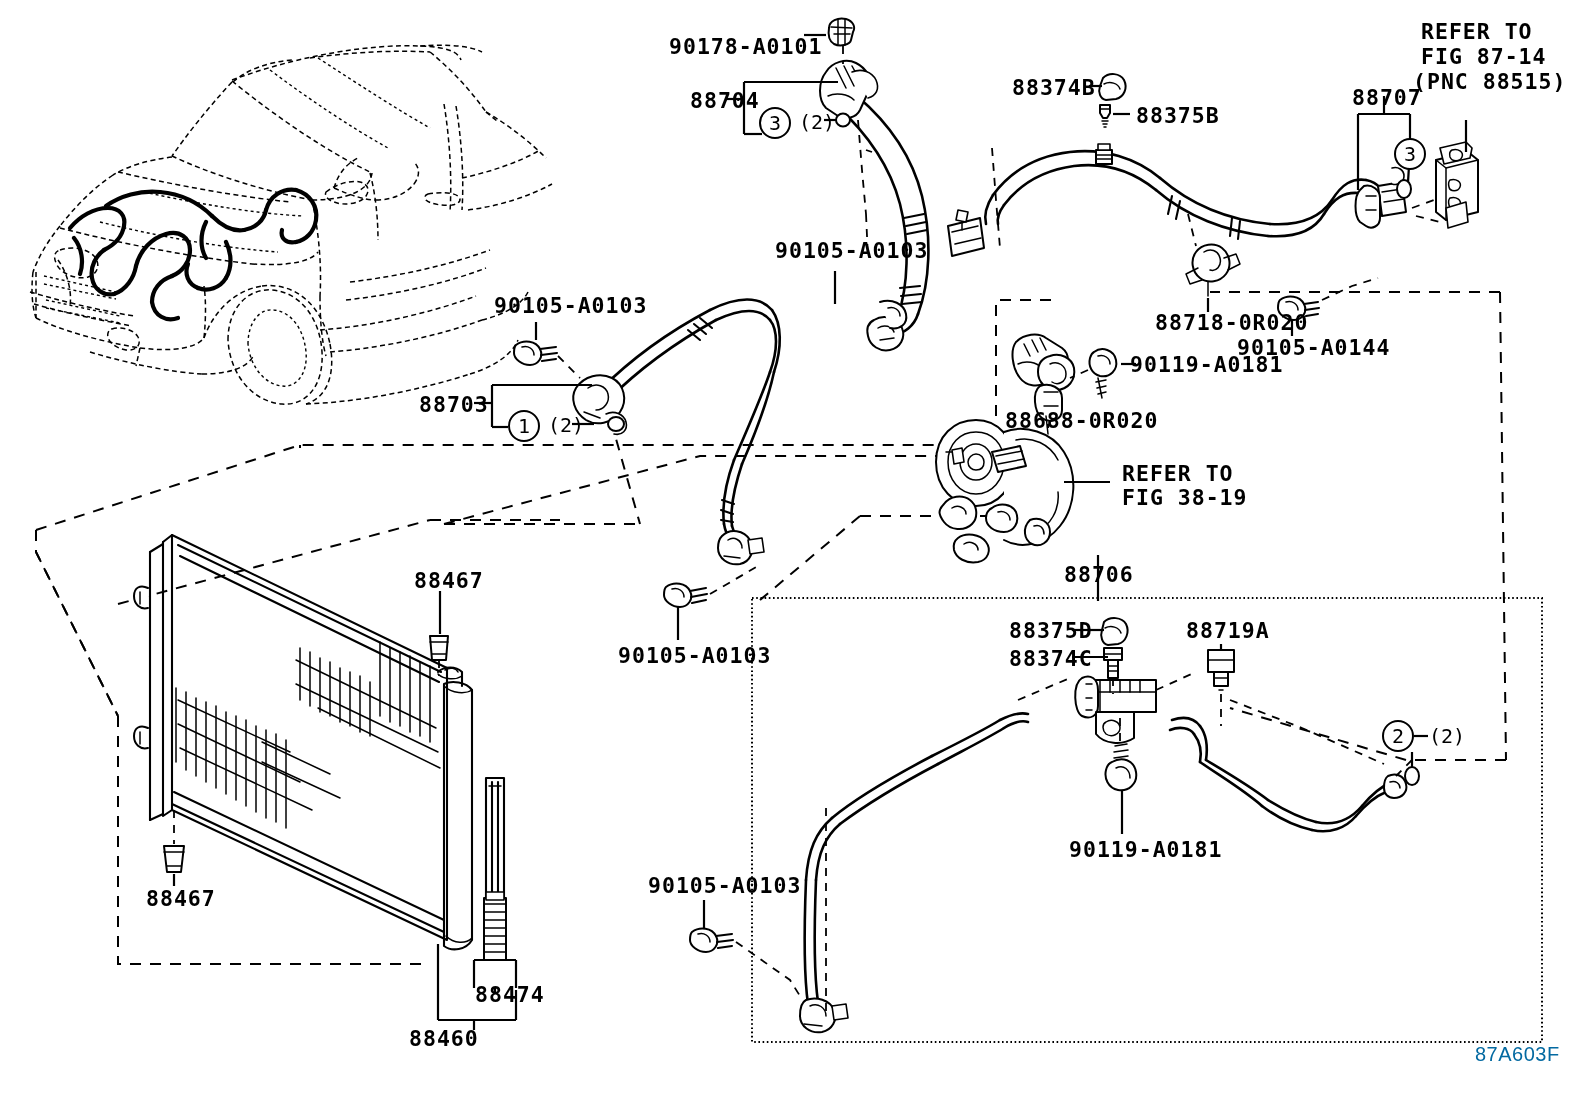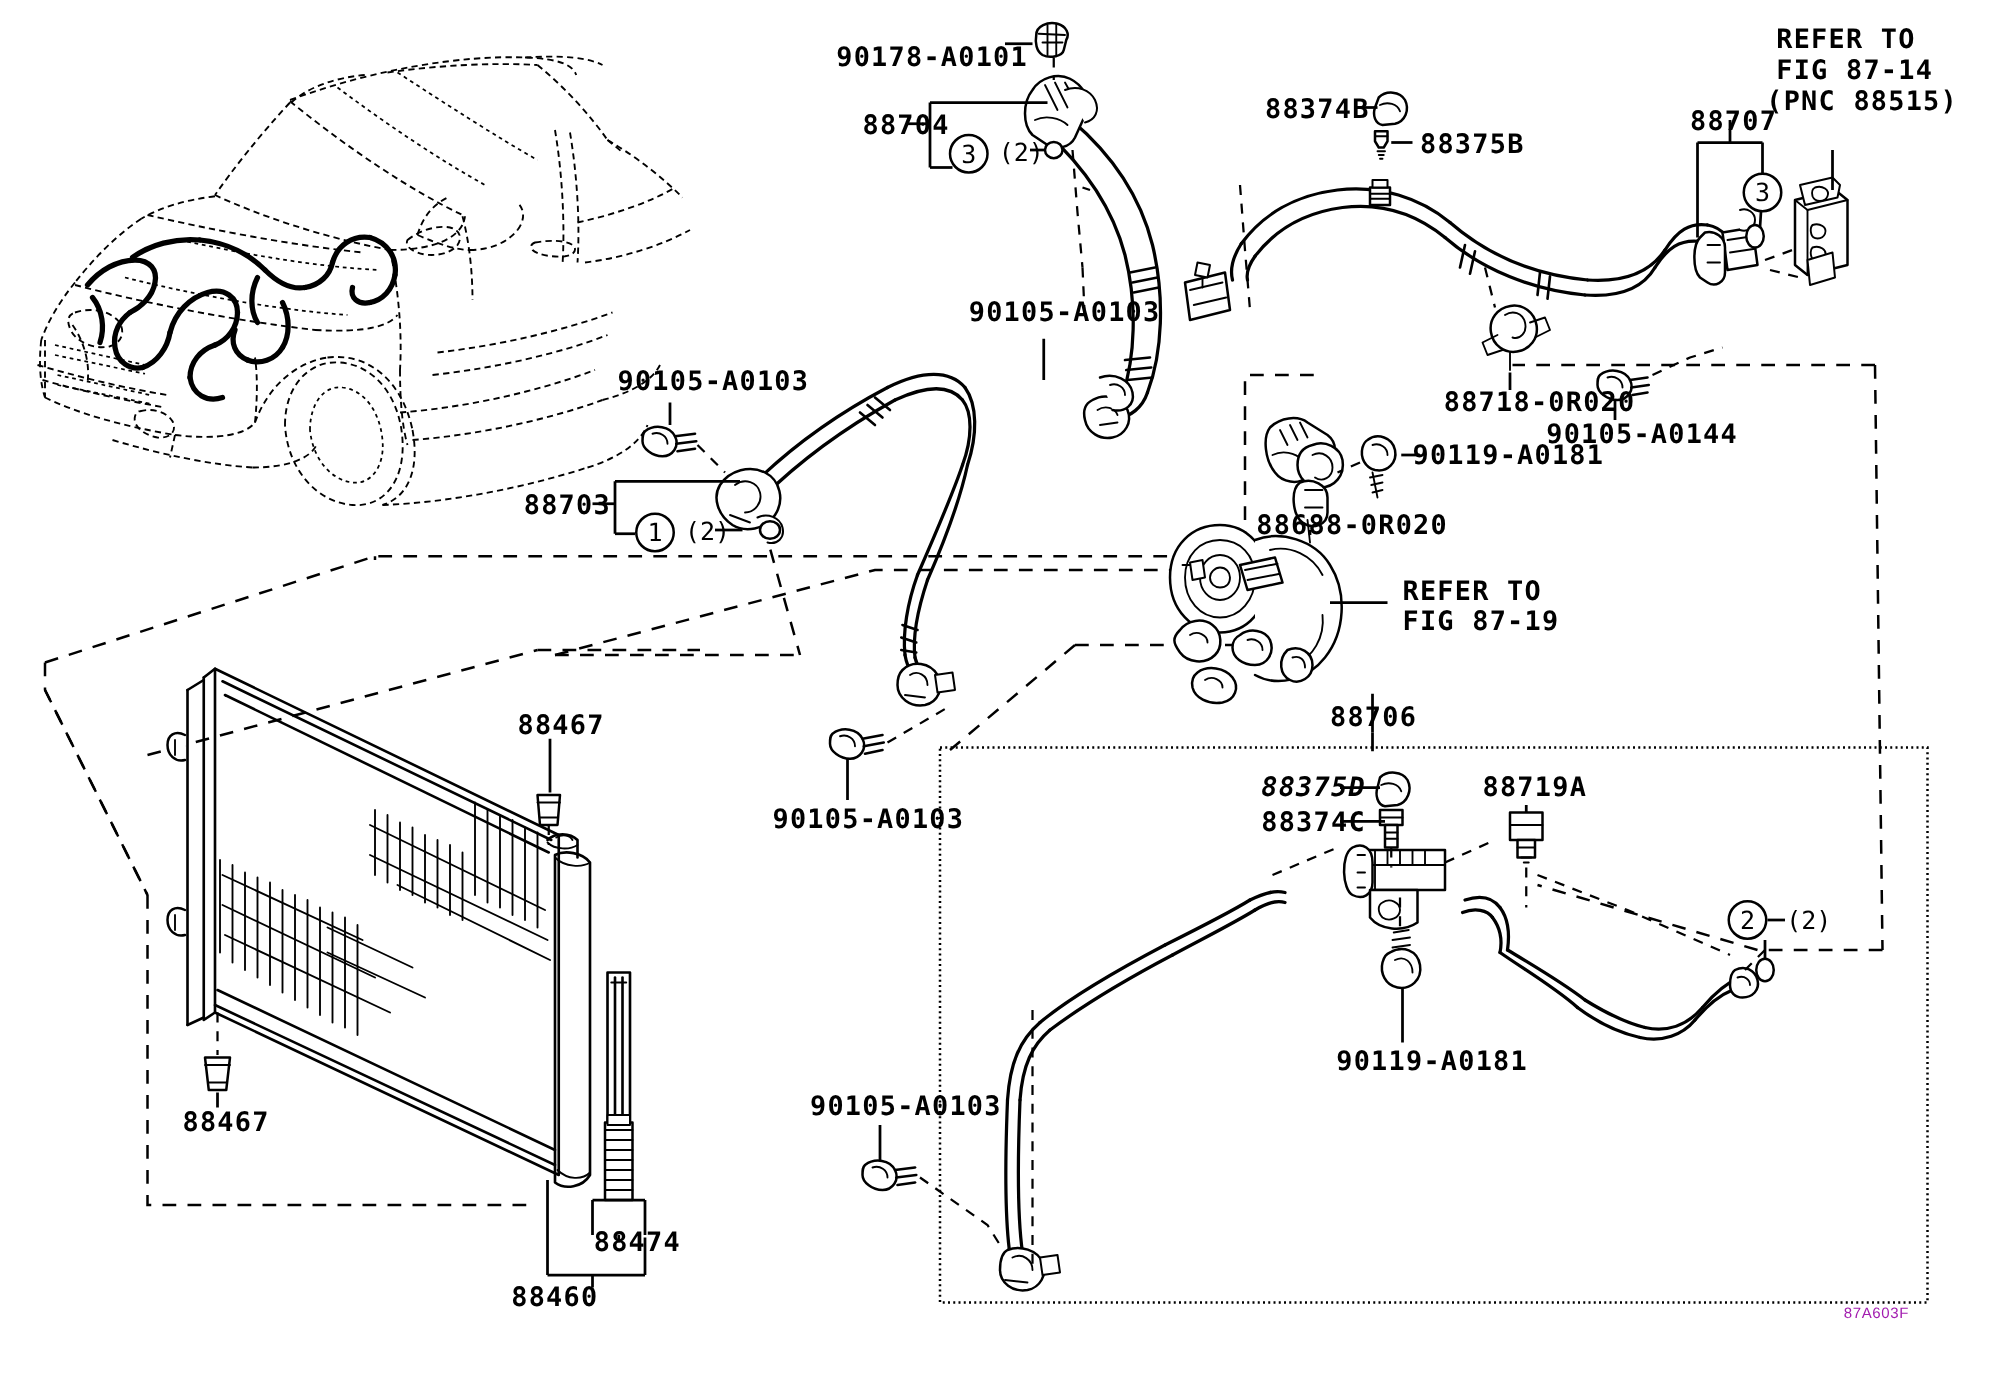--- a/index.html
+++ b/index.html
@@ -27,23 +27,23 @@
   }
   .lbl.qty{
     font-weight:normal;
     font-size:20px;
     letter-spacing:0px;
   }
   .figid{
     position:absolute;
     font-family:"Liberation Sans", sans-serif;
     font-weight:normal;
-    font-size:12px;
+    font-size:20px;
     letter-spacing:0.5px;
-    color:#a21caf;
+    color:#0369a1;
     white-space:pre;
   }
   .circ{
     position:absolute;
     width:32px;height:32px;
     border:2.2px solid #000;
     border-radius:50%;
     box-sizing:border-box;
     font-family:"DejaVu Sans Mono", monospace;
     font-size:20px;
@@ -702,35 +702,35 @@
   <div class="lbl" style="left:1421px; top:44px;">FIG 87-14</div>
   <div class="lbl" style="left:1413px; top:69px;">(PNC 88515)</div>
 
   <div class="lbl" style="left:775px;  top:238px;">90105-A0103</div>
   <div class="lbl" style="left:1155px; top:310px;">88718-0R020</div>
   <div class="lbl" style="left:1237px; top:335px;">90105-A0144</div>
   <div class="lbl" style="left:1130px; top:352px;">90119-A0181</div>
   <div class="lbl" style="left:1005px; top:408px;">88688-0R020</div>
 
   <div class="lbl" style="left:1122px; top:461px;">REFER TO</div>
-  <div class="lbl" style="left:1122px; top:485px;">FIG 87-19</div>
+  <div class="lbl" style="left:1122px; top:485px;">FIG 38-19</div>
 
   <div class="lbl" style="left:494px;  top:293px;">90105-A0103</div>
   <div class="lbl" style="left:419px;  top:392px;">88703</div>
   <div class="circ" style="left:508px;  top:410px;">1</div>
   <div class="lbl qty" style="left:548px; top:413px;">(2)</div>
   <div class="lbl" style="left:618px;  top:643px;">90105-A0103</div>
 
   <div class="lbl" style="left:414px;  top:568px;">88467</div>
   <div class="lbl" style="left:146px;  top:886px;">88467</div>
   <div class="lbl" style="left:475px;  top:982px;">88474</div>
   <div class="lbl" style="left:409px;  top:1026px;">88460</div>
 
   <div class="lbl" style="left:1064px; top:562px;">88706</div>
-  <div class="lbl" style="left:1009px; top:618px;font-style:italic;">88375D</div>
+  <div class="lbl" style="left:1009px; top:618px;">88375D</div>
   <div class="lbl" style="left:1009px; top:646px;">88374C</div>
   <div class="lbl" style="left:1186px; top:618px;">88719A</div>
   <div class="lbl" style="left:1069px; top:837px;">90119-A0181</div>
   <div class="lbl" style="left:648px;  top:873px;">90105-A0103</div>
 
   <div class="circ" style="left:1382px; top:720px;">2</div>
   <div class="lbl qty" style="left:1429px; top:724px;">(2)</div>
 
   <div class="figid" style="left:1475px; top:1043px;">87A603F</div>
 

